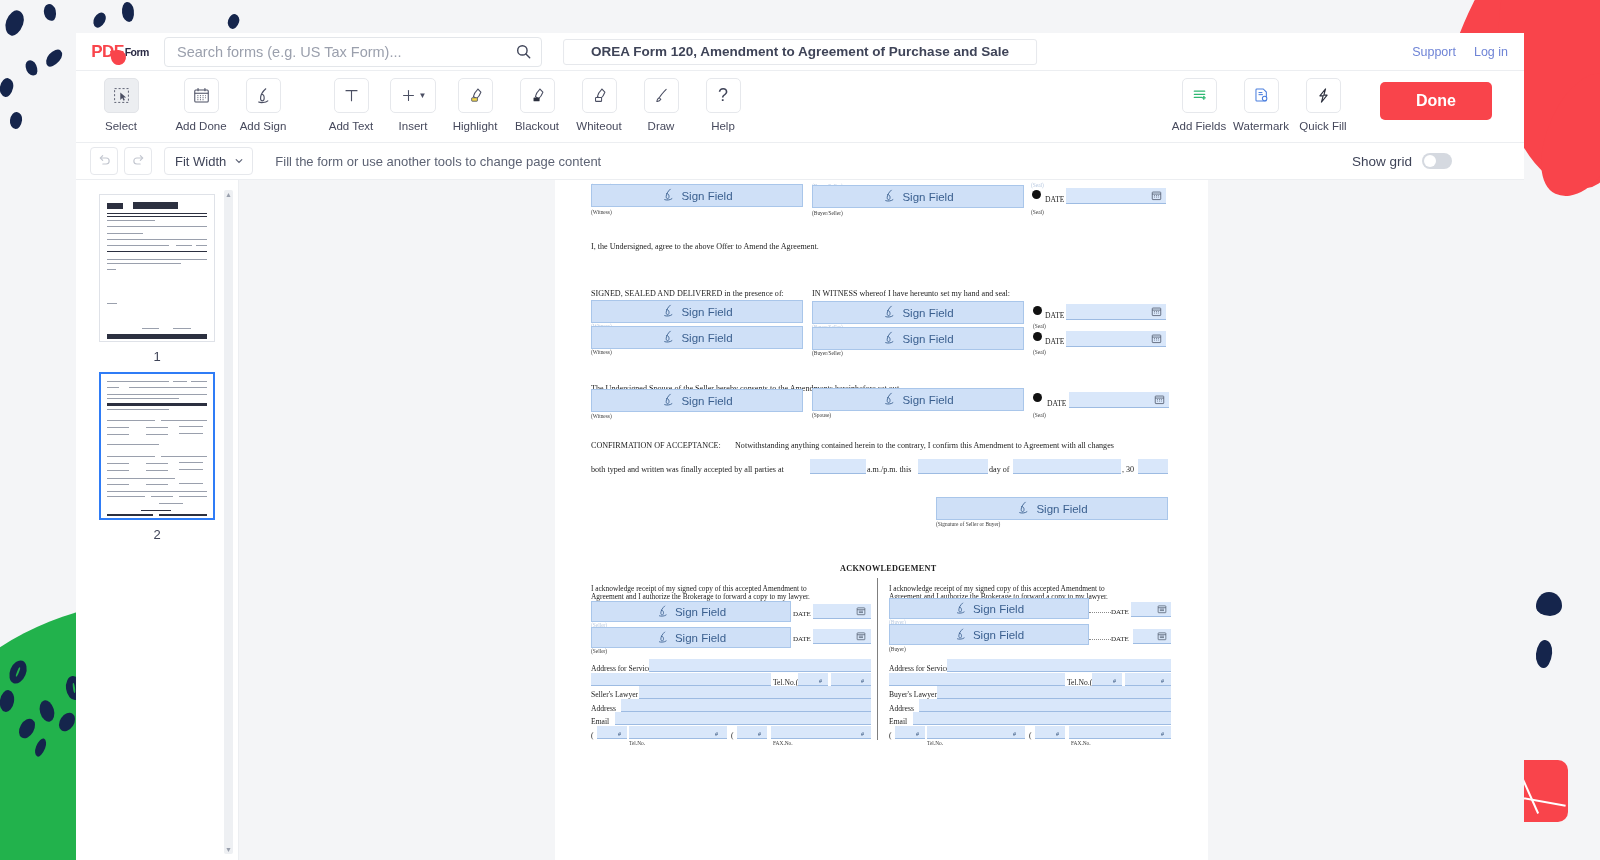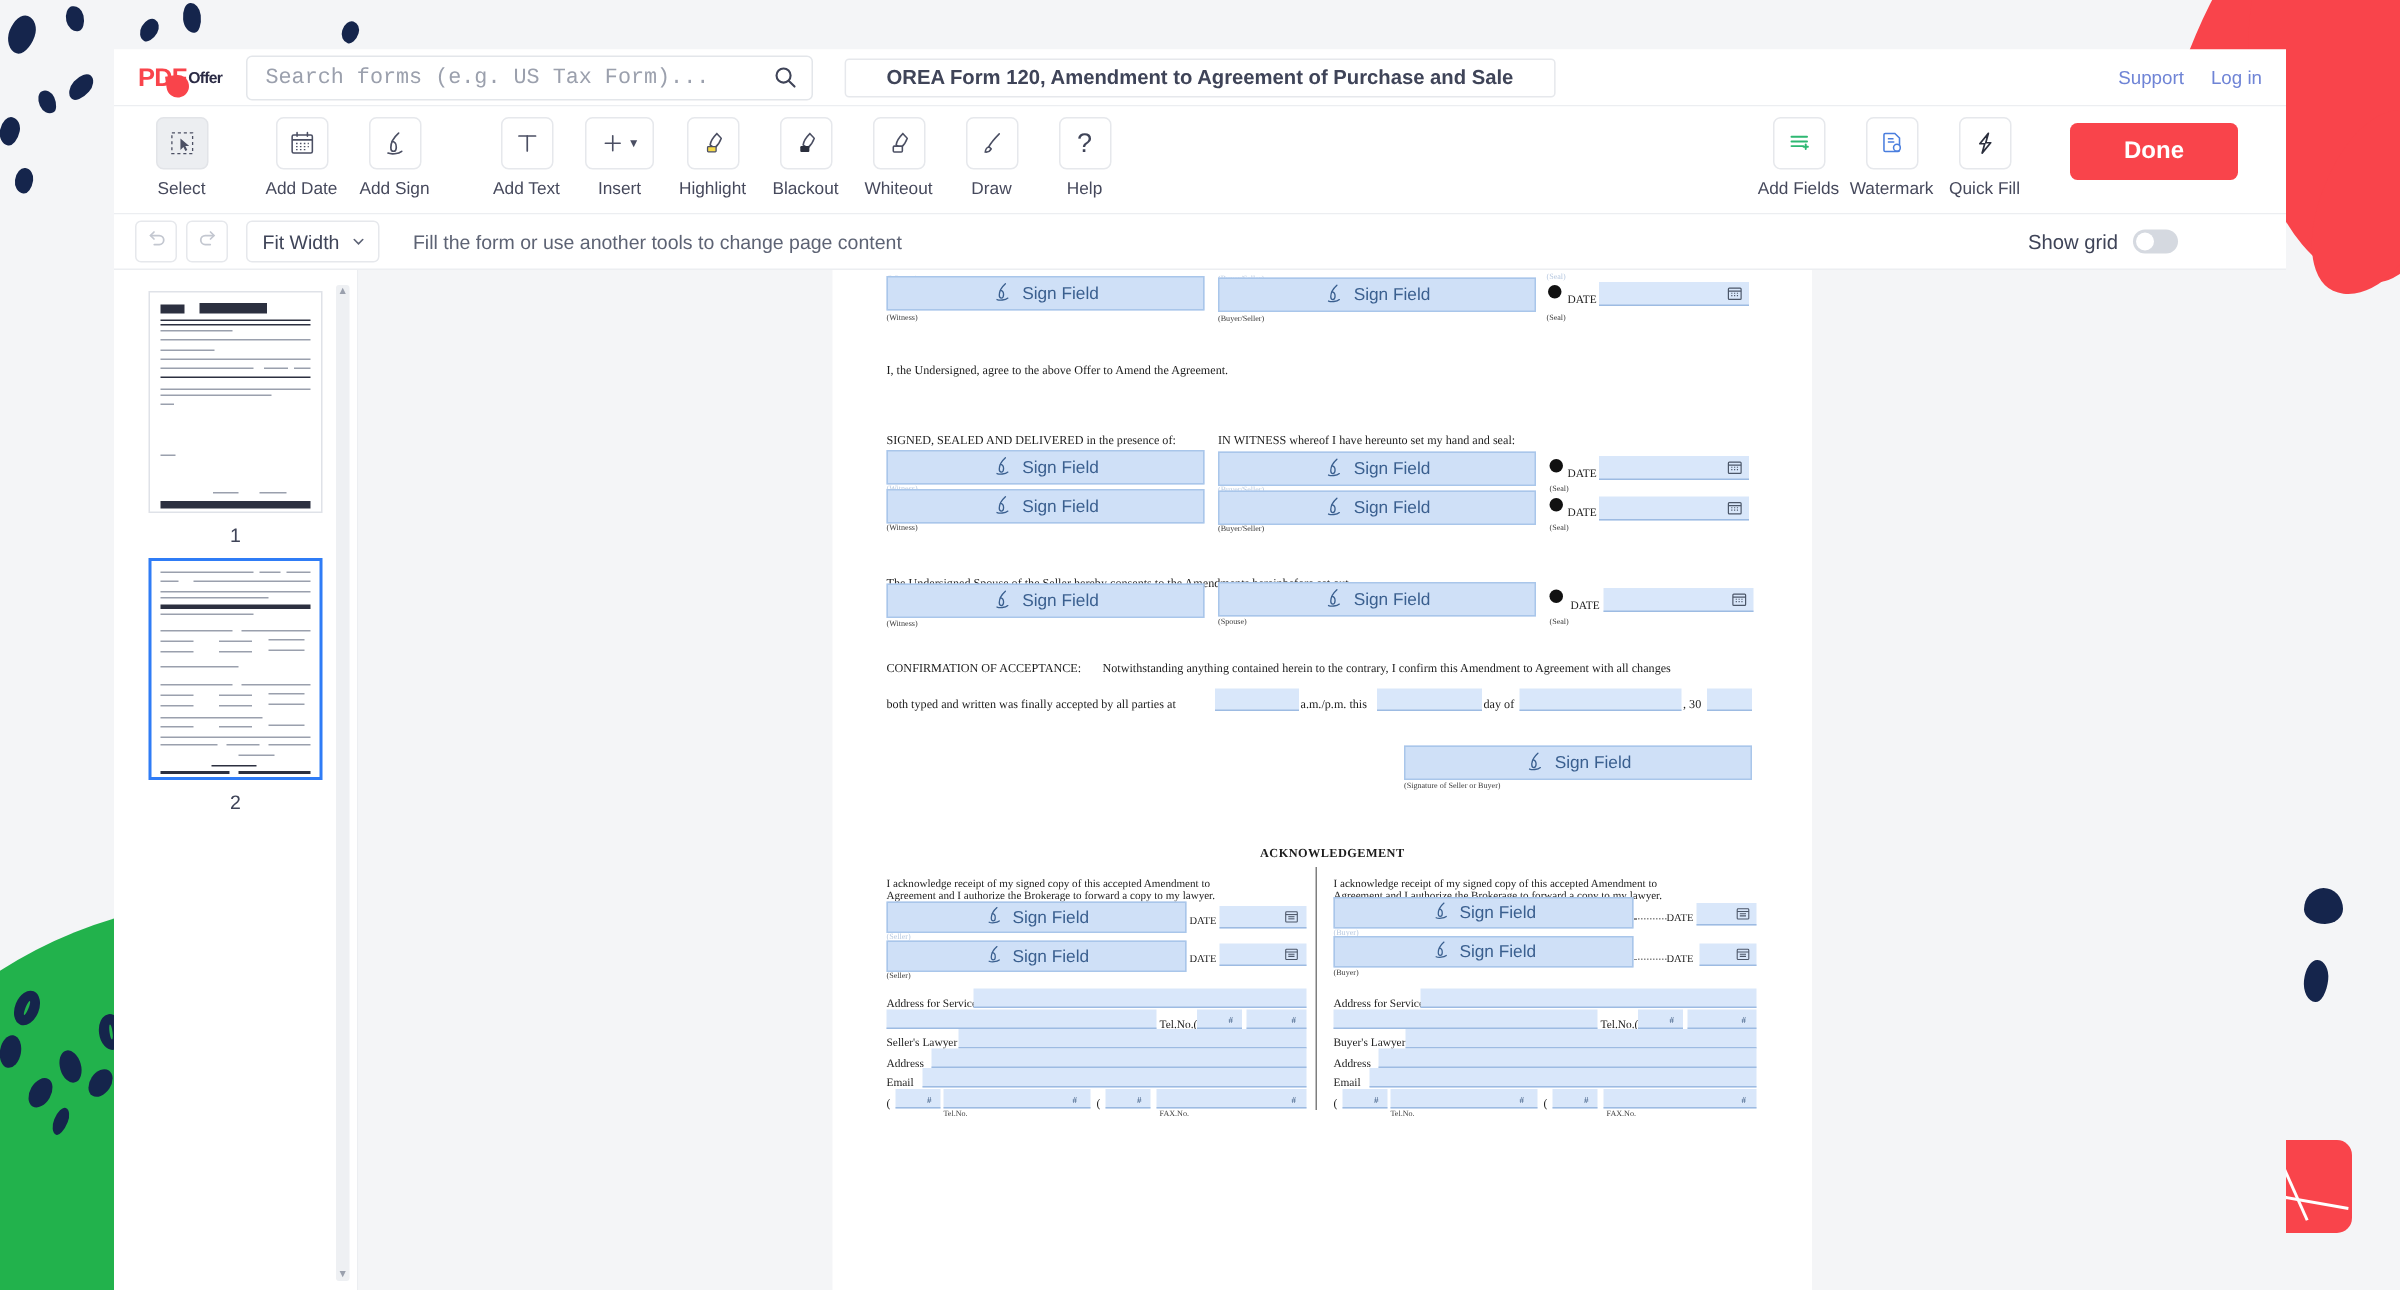--- a/index.html
+++ b/index.html
@@ -72,21 +72,21 @@
   #logo .slash {
     position:absolute; left:35px; top:8px; width:15px; height:15px;
     background:#f9444b; border-radius: 0 60% 60% 60%; transform: rotate(-8deg);
   }
   #search-wrap {
     width:378px; height:30px; border:1px solid #e3e6ea; border-radius:4px;
     display:flex; align-items:center; padding:0 10px 0 12px; background:#fff;
   }
   #search-input {
     flex:1; border:none; outline:none; font-size:14.5px; color:#701a75;
-    font-family:Liberation Mono, monospace; background:transparent;
+    font-family:Liberation Sans, sans-serif; background:transparent;
   }
   #search-input::placeholder { color:#9ba0ad; }
   .search-glyph { width:15px; height:15px; flex:0 0 15px; }
   #doc-title-box {
     position:absolute; left:50%; transform:translateX(-50%);
     height:26px; border:1px solid #e6e8ec; border-radius:3px;
     display:flex; align-items:center; padding:0 27px;
     font-size:13.5px; color:#3f4458; font-weight:bold; white-space:nowrap;
   }
   #topbar-right {
@@ -265,21 +265,21 @@
   <div class="navy-dot" style="right:38px; top:592px; width:26px;height:24px;border-radius:50% 50% 46% 54%/60% 58% 42% 40%;"></div>
   <div class="navy-dot" style="right:48px; top:640px; width:16px;height:28px;transform:rotate(6deg);"></div>
 </div>
 
 <div id="app">
 
   <div id="topbar">
 
     <div id="logo">
       <span>PDF</span>
-        <span class="liner">Offer</span>
+        <span class="liner">Form</span>
       <span class="slash"></span>
     </div>
 
     <div id="search-wrap">
       <input id="search-input" type="text" placeholder="Search forms (e.g. US Tax Form)..." style="">
       <span class="search-glyph">
         <svg viewBox="0 0 16 16" width="15" height="15" fill="none" stroke="#3f4458" stroke-width="1.5">
           <circle cx="6.8" cy="6.8" r="5"></circle>
             <line x1="10.6" y1="10.6" x2="14.6" y2="14.6" stroke-linecap="round"></line>
         </svg>
@@ -327,21 +327,21 @@
             <line x1="6.2" y1="13.6" x2="7.4" y2="13.6"></line>
               <line x1="9.2" y1="13.6" x2="10.4" y2="13.6"></line>
             <line x1="12.2" y1="13.6" x2="13.4" y2="13.6"></line>
               <line x1="15.2" y1="13.6" x2="16.1" y2="13.6"></line>
             <line x1="6.2" y1="15.9" x2="7.4" y2="15.9"></line>
               <line x1="9.2" y1="15.9" x2="10.4" y2="15.9"></line>
             <line x1="12.2" y1="15.9" x2="13.4" y2="15.9"></line>
           </g>
         </svg>
       </div>
-      <div class="lbl">Add Date</div>
+      <div class="lbl">Add Done</div>
     </div>
 
     <div class="tool">
       <div class="box">
         <svg viewBox="0 0 22 22" width="19" height="19" fill="none" stroke="#4b4f63" stroke-width="1.3" stroke-linecap="round">
           <path d="M13.6 3.2 C9.8 6.6 7.6 10.6 7.6 14.2 c0 2 1 3 2 3 1.4 0 2.2-1.4 2.2-3.4 0-2.6-1.6-4.2-3.4-4.2"></path>
           <path d="M5.4 18.6 c2.4 1 8 .8 10.6-1.4"></path>
         </svg>
       </div>
       <div class="lbl">Add Sign</div>

